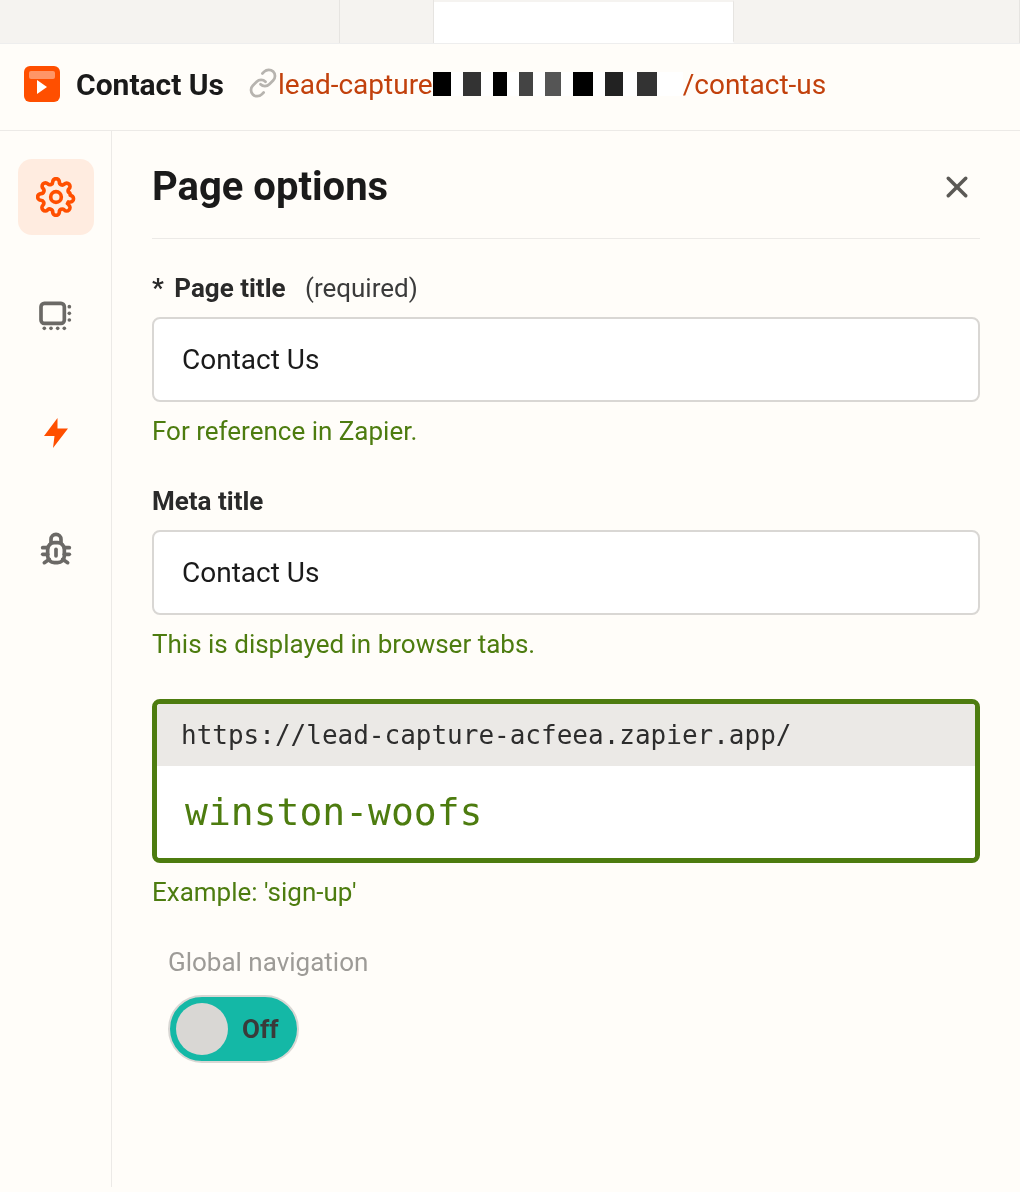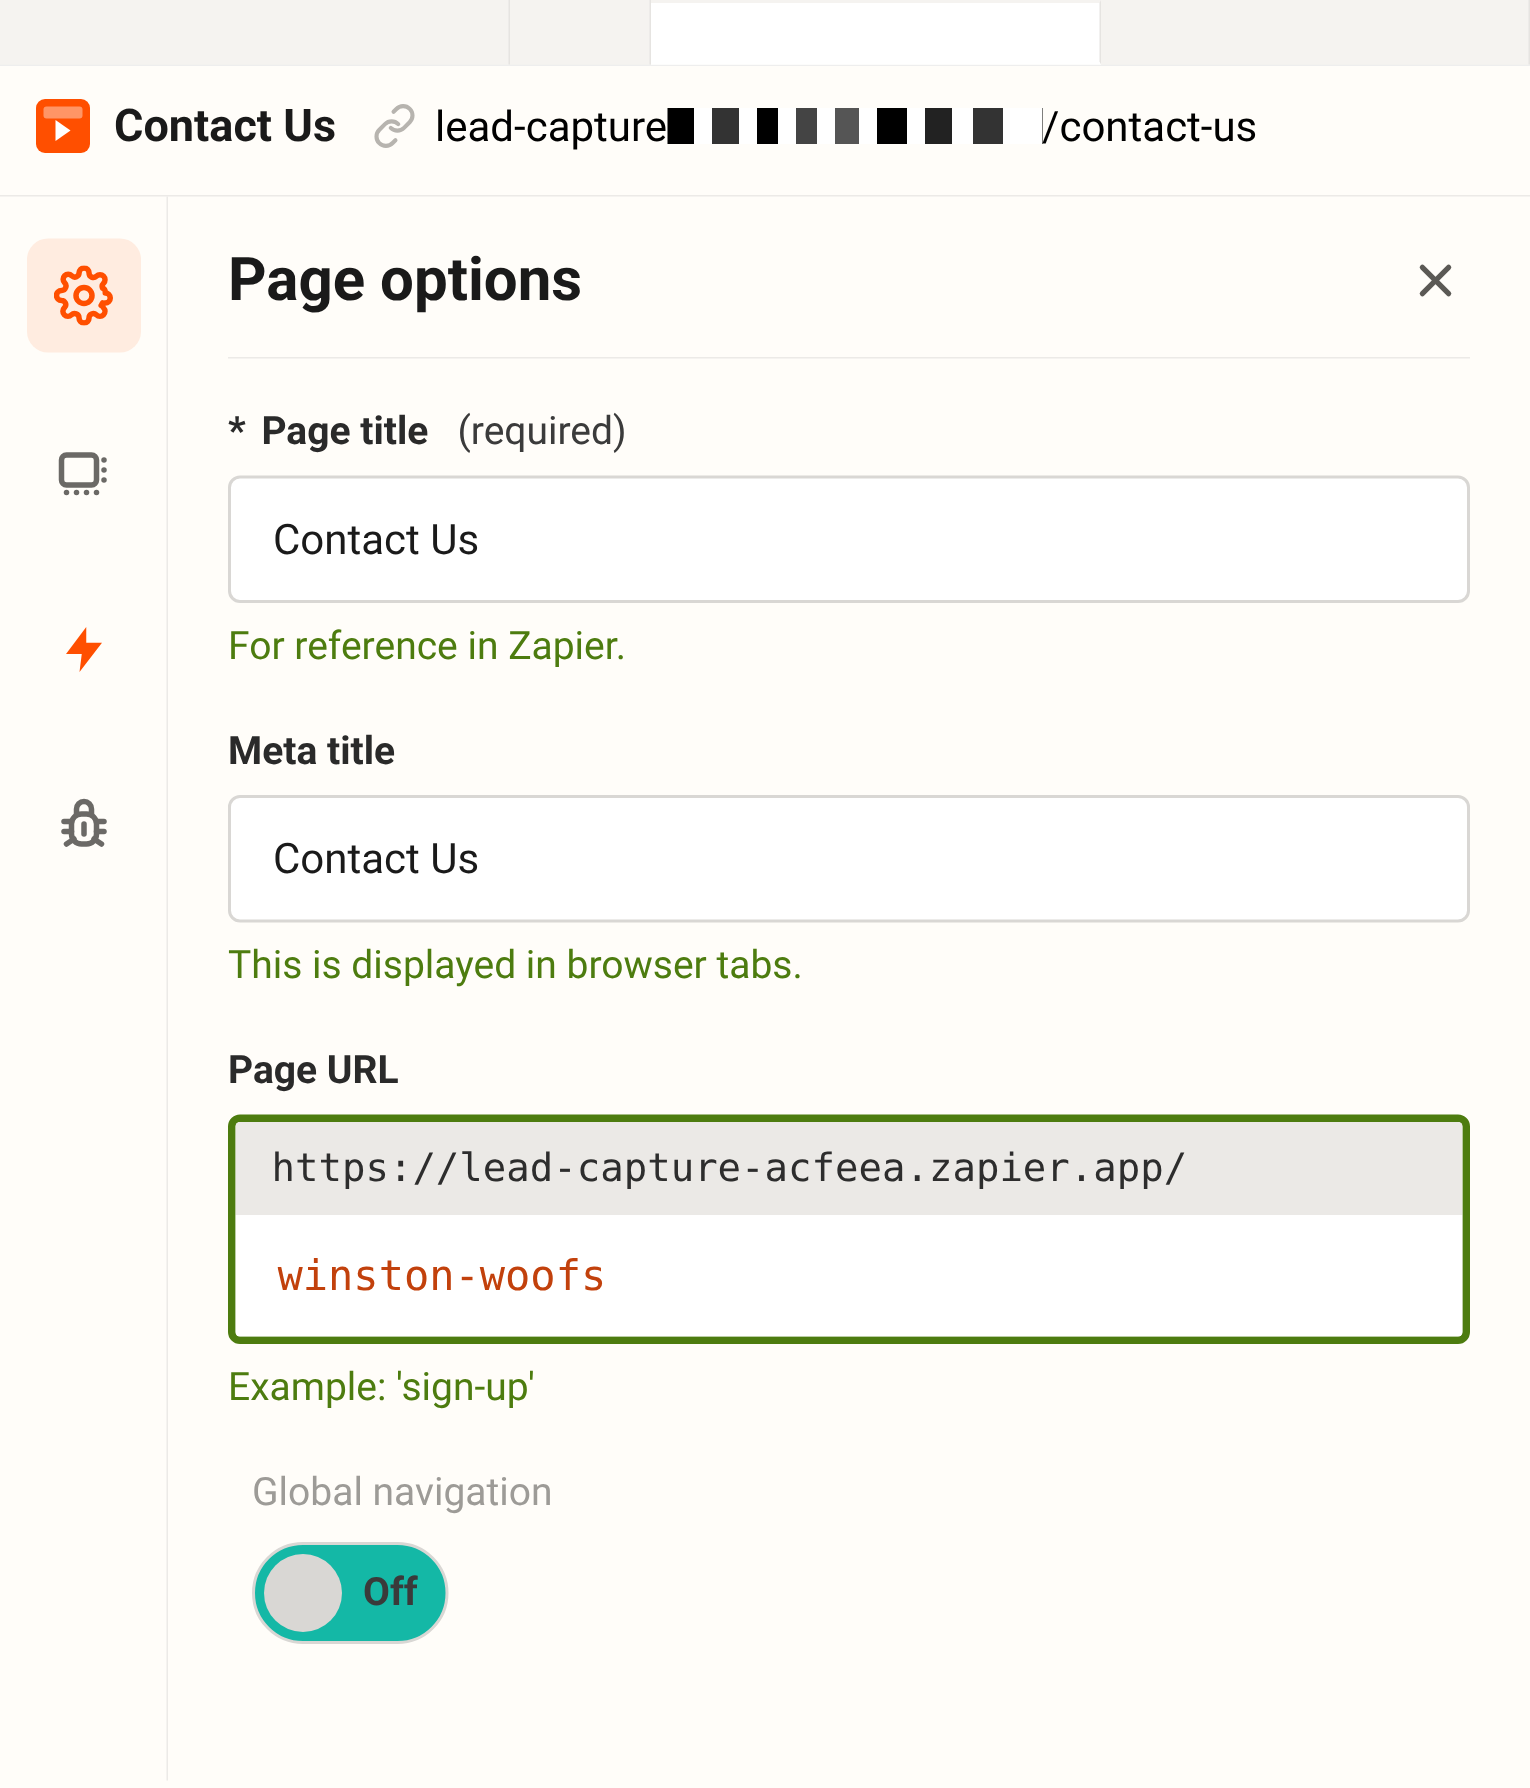--- a/index.html
+++ b/index.html
@@ -63,23 +63,22 @@
     border-bottom:7px solid transparent;
   }
   .page-title {
     font-size: 30px;
     font-weight: 700;
     color: #1a1a1a;
     margin-right: 8px;
   }
   .link-row {
     display: flex;
-    align-items: center;
-    gap: 12px;
-    color: #000000;
+    gap: 0;
+    color: #c2410c;
     font-size: 28px;
     min-width: 0;
   }
   .link-icon svg { display:block; }
   .url-span {
     display: inline-flex;
     align-items: center;
     gap: 0;
     white-space: nowrap;
   }
@@ -154,23 +153,23 @@
     background:#ebe9e6;
     padding:16px 24px;
     font-size:26px;
     font-family: ui-monospace, SFMono-Regular, Menlo, monospace;
     color:#2d2d2d;
   }
   .url-input {
     width:100%;
     border:none;
     padding:24px 28px;
-    font-size:28px;
+    font-size:38px;
     font-family: ui-monospace, SFMono-Regular, Menlo, monospace;
-    color:#c2410c;
+    color:#4d7c0f;
   }
 
   .muted-label { font-size:26px; color:#9d9b97; margin-bottom:18px; }
 
   .toggle-wrap {
     display:inline-flex; align-items:center;
     border:2px solid #d9d7d4;
     border-radius:999px;
     padding:6px 18px 6px 6px;
     gap:14px;
@@ -284,21 +283,20 @@
       <div class="field-help">For reference in Zapier.</div>
     </div>
 
     <div class="field">
       <div class="field-label">Meta title</div>
       <input class="text-input" type="text" value="Contact Us" style="">
       <div class="field-help">This is displayed in browser tabs.</div>
     </div>
 
     <div class="field">
-      <div class="field-label">Page URL</div>
       <div class="url-box">
         <div class="url-prefix">https://lead-capture-acfeea.zapier.app/</div>
         <input class="url-input" type="text" value="winston-woofs" style="">
       </div>
       <div class="field-help">Example: 'sign-up'</div>
     </div>
 
     <div class="field" style="margin-bottom:0;margin-left:16px;">
       <div class="muted-label">Global navigation</div>
       <div class="toggle-wrap">

